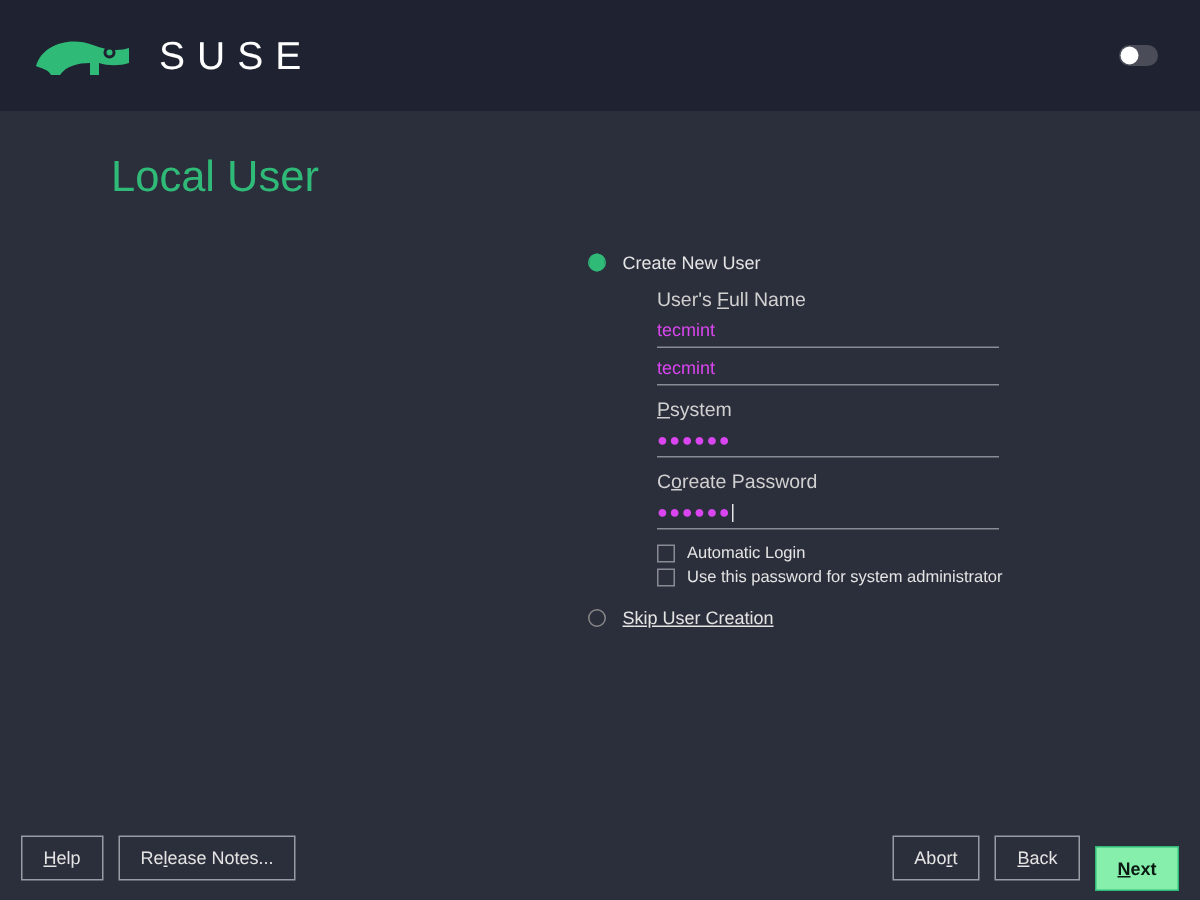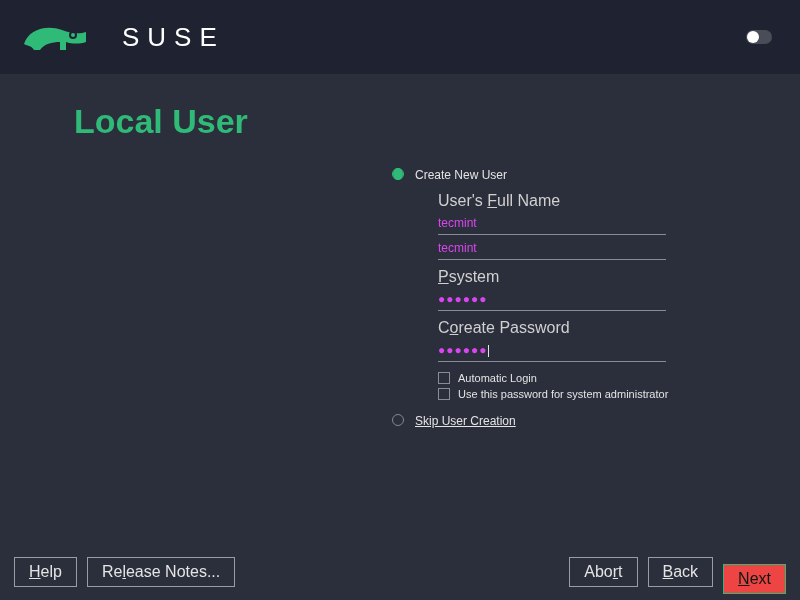--- a/index.html
+++ b/index.html
@@ -20,21 +20,20 @@
     padding: 0 22px;
     position: relative;
   }
   .logo { display: flex; align-items: center; gap: 14px; }
   .logo-mark { width: 70px; height: 34px; }
   .logo-word {
     color: #fff;
     font-size: 26px;
     letter-spacing: 8px;
     font-weight: 400;
-    margin-left: 16px;
   }
   .theme-toggle {
     position: absolute;
     right: 28px;
     top: 50%;
     transform: translateY(-50%);
     width: 26px; height: 14px;
     background: #4a4d58;
     border-radius: 8px;
     display: flex; align-items: center;
@@ -46,33 +45,34 @@
     background: #fff; border-radius: 50%;
     position: relative;
   }
   .theme-toggle .sun::before {
     content:""; position:absolute; inset:-3px;
     background: radial-gradient(circle,#fff 30%,transparent 31%);
   }
   
   .page-title {
     color: #30ba78;
-    font-size: 34px;
-    font-weight: 700;
+    font-size: 29px;
+    font-weight: 400;
     margin: 28px 0 0 74px;
   }
   
   .form-area {
     position: absolute;
     left: 392px;
     top: 168px;
     width: 300px;
   }
   .radio-row, .check-row {
     display: flex;
+    align-items: center;
     gap: 11px;
     margin-bottom: 10px;
     cursor: pointer;
   }
   .radio {
     width: 12px; height: 12px;
     border-radius: 50%;
     border: 1.5px solid #888;
     display: inline-flex;
     align-items: center; justify-content: center;
@@ -85,21 +85,21 @@
     content:"";
     width: 12px; height: 12px;
     background:#30ba78;
     border-radius:50%;
   }
   .field-group {
     margin-left: 46px;
     width: 228px;
   }
   .field-label {
-    font-size: 16px;
+    font-size: 13px;
     color: #d0d0d0;
     margin-top: 8px;
   }
   .field-label .ul { text-decoration: underline; }
   .text-input {
     width: 100%;
     background: transparent;
     border: none;
     border-bottom: 1px solid #8a8c95;
     color: #d946ef;
@@ -124,32 +124,32 @@
     height: 56px;
     display: flex;
     align-items: center;
     padding: 0 14px;
     gap: 10px;
   }
   .footer .spacer { flex: 1; }
   .btn {
     height: 30px;
     padding: 0 14px;
-    font-size: 16px;
+    font-size: 12px;
     border: 1px solid #9a9ca5;
     background: transparent;
     color: #e4e4e4;
     cursor: pointer;
     font-family: inherit;
   }
   .btn-primary {
-    background: #ef4444;
+    background: #86efac;
     border-color: #30ba78;
     color: #0a1a12;
-    font-weight: 400;
+    font-weight: 700;
     margin-top: 13px;
   }
   .btn .ul { text-decoration: underline; }
   .dots { letter-spacing: 1px; }
   .caret {
     display:inline-block; width:0;
     border-right:1px solid #e4e4e4;
     height:12px; vertical-align:middle;
     margin-left:0;
   }

